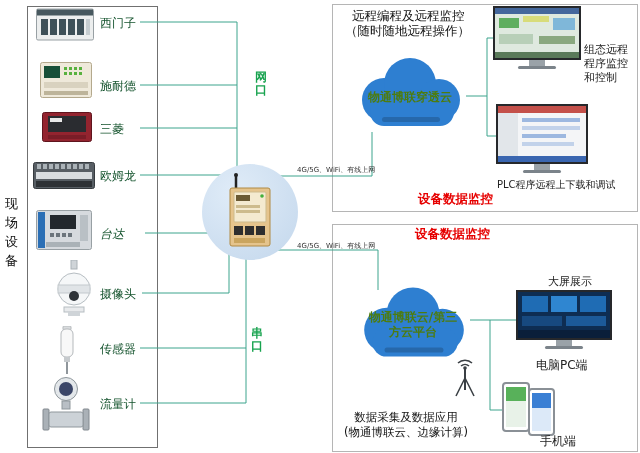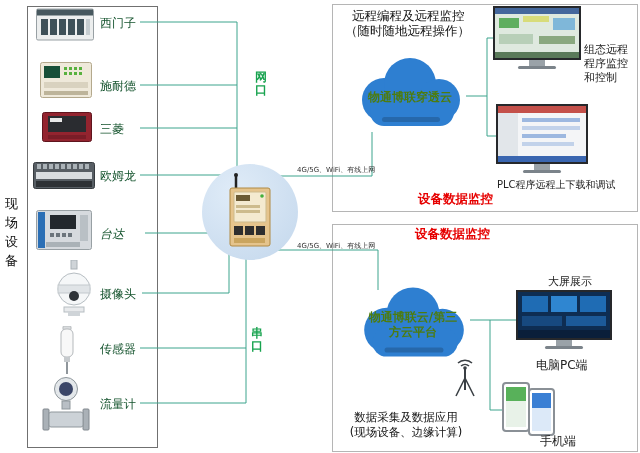--- a/index.html
+++ b/index.html
@@ -280,16 +280,16 @@
       <div class="pscreen" style="background:linear-gradient(180deg,#58b15a 0 35%,#e8f2e8 35% 100%);"></div>
     </div>
     <div class="phone" style="left:26px;top:6px;width:23px;height:44px;">
       <div class="pscreen" style="background:linear-gradient(180deg,#3a7fd4 0 40%,#dce9f8 40% 100%);"></div>
     </div>
   </div>
   <div class="caption" style="left:540px;top:434px;font-size:12px;">手机端</div>
 
   <div class="footer-text" style="left:336px;top:410px;">
     <div>数据采集及数据应用</div>
-    <div>(现场设备、边缘计算)</div>
+    <div>(物通博联云、边缘计算)</div>
   </div>
 
 </div>
 
 </body></html>

